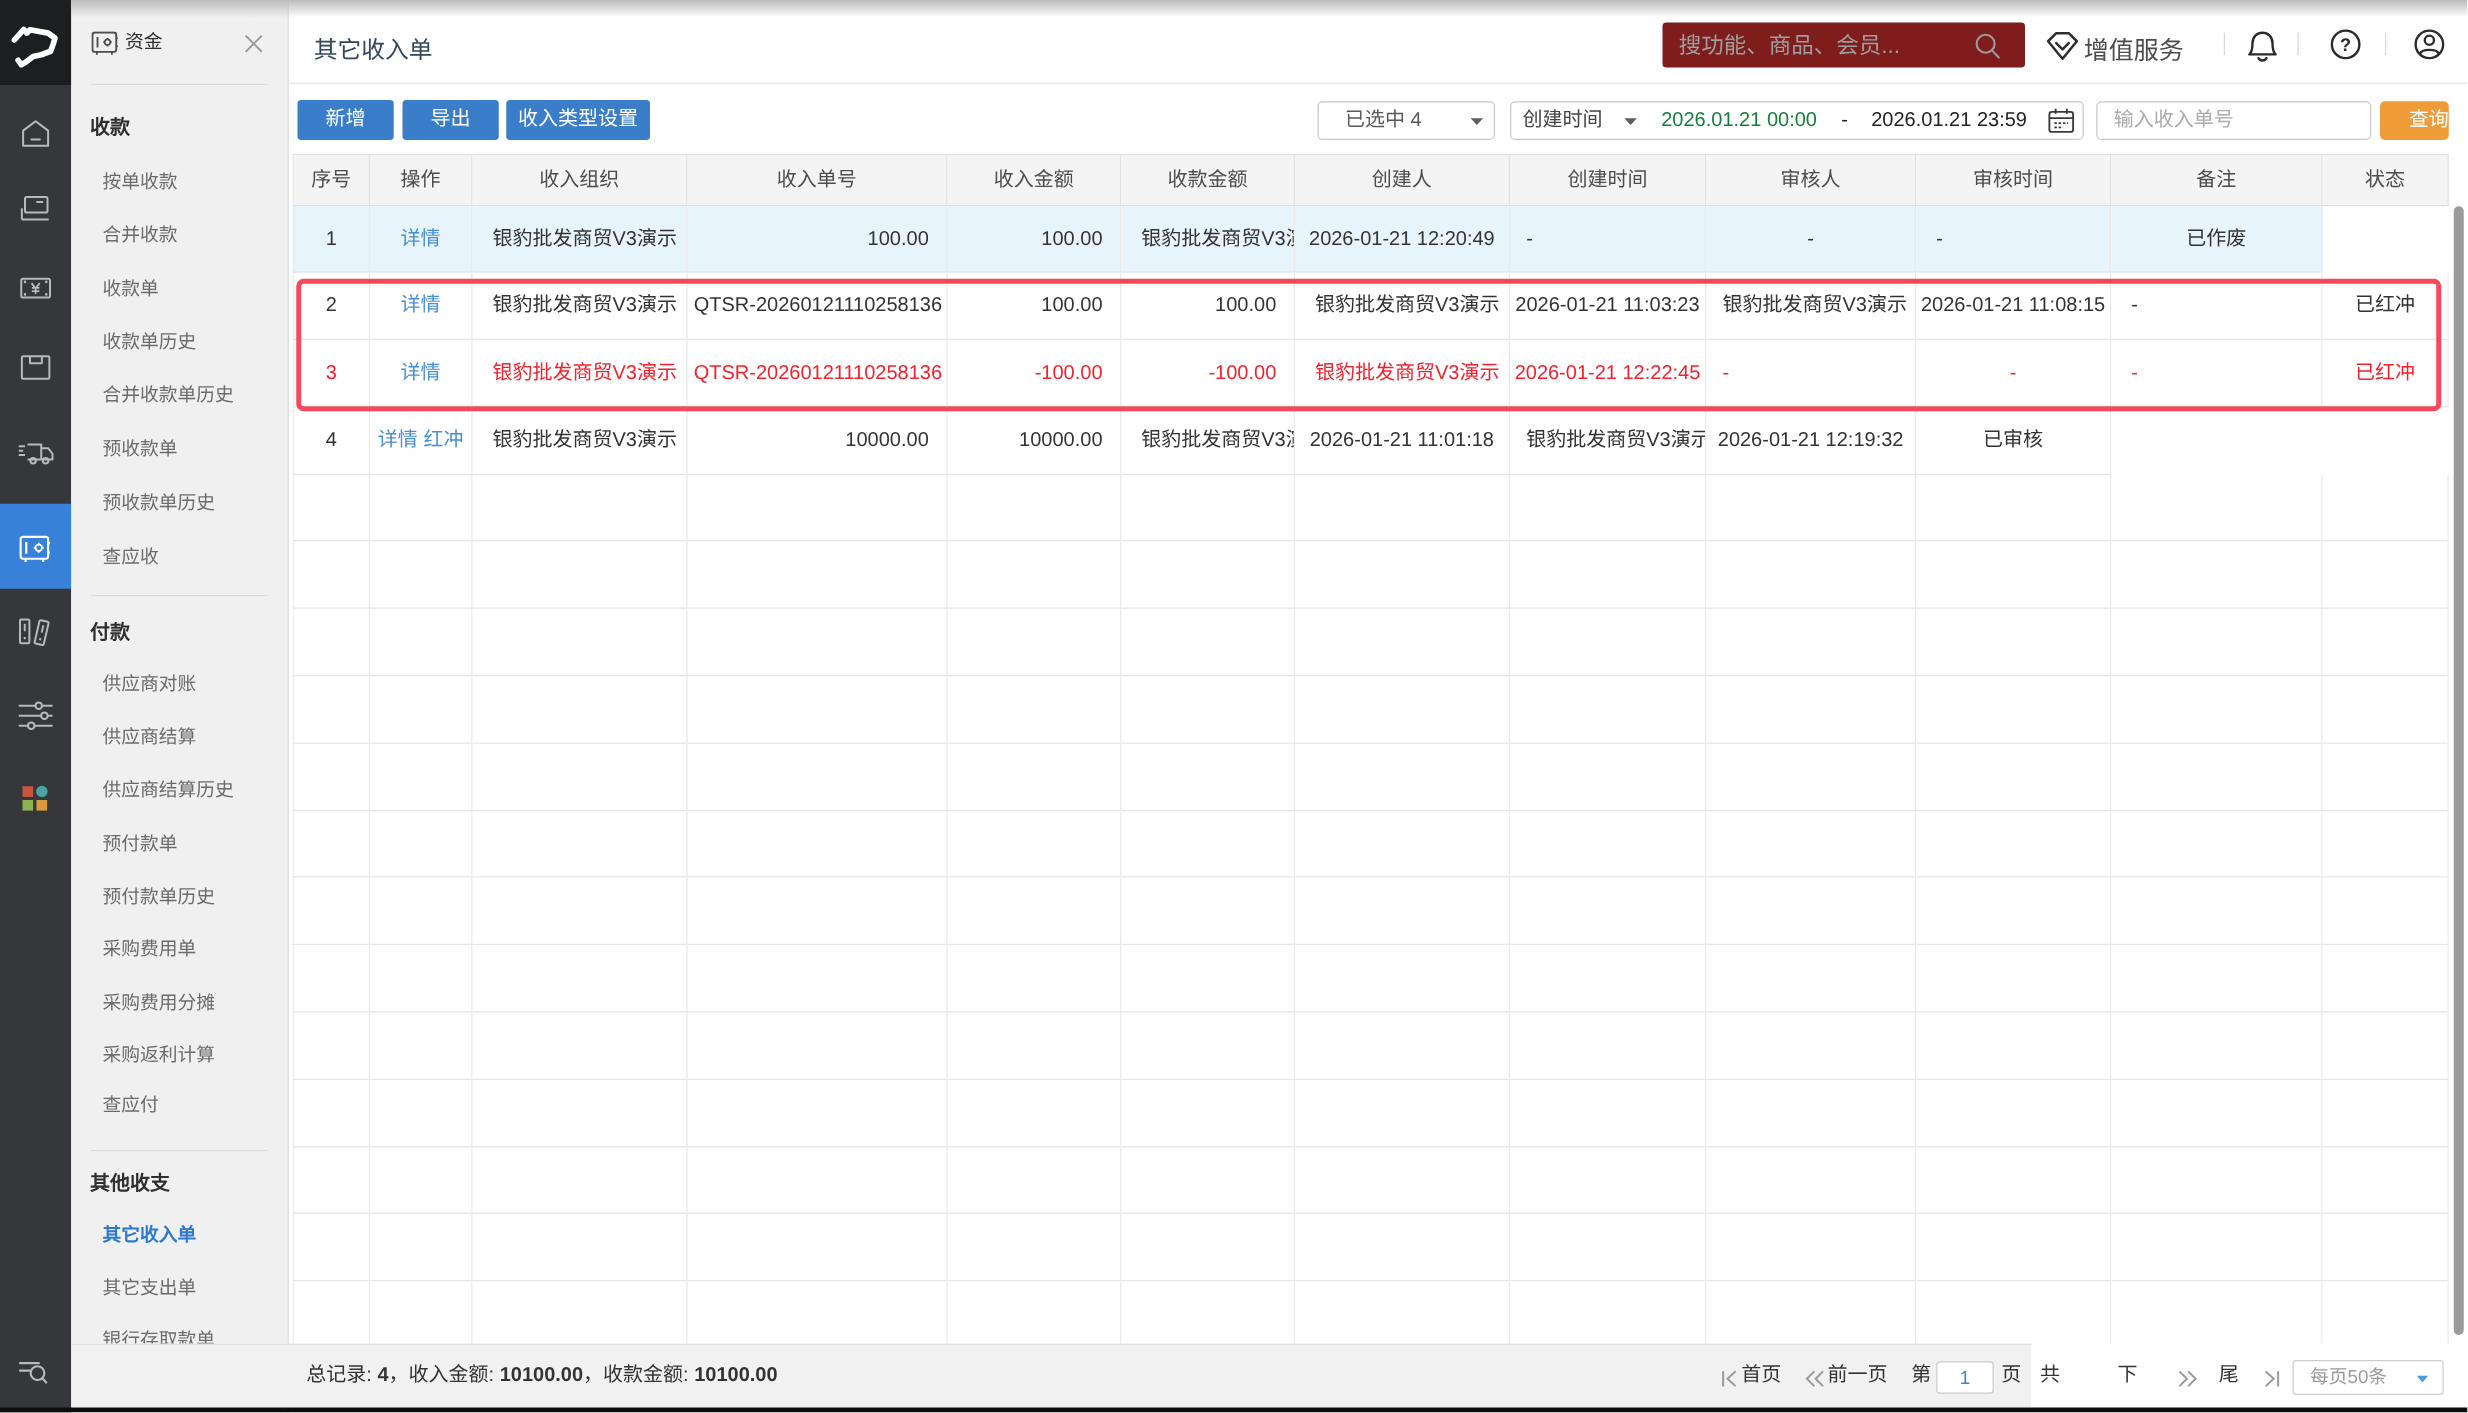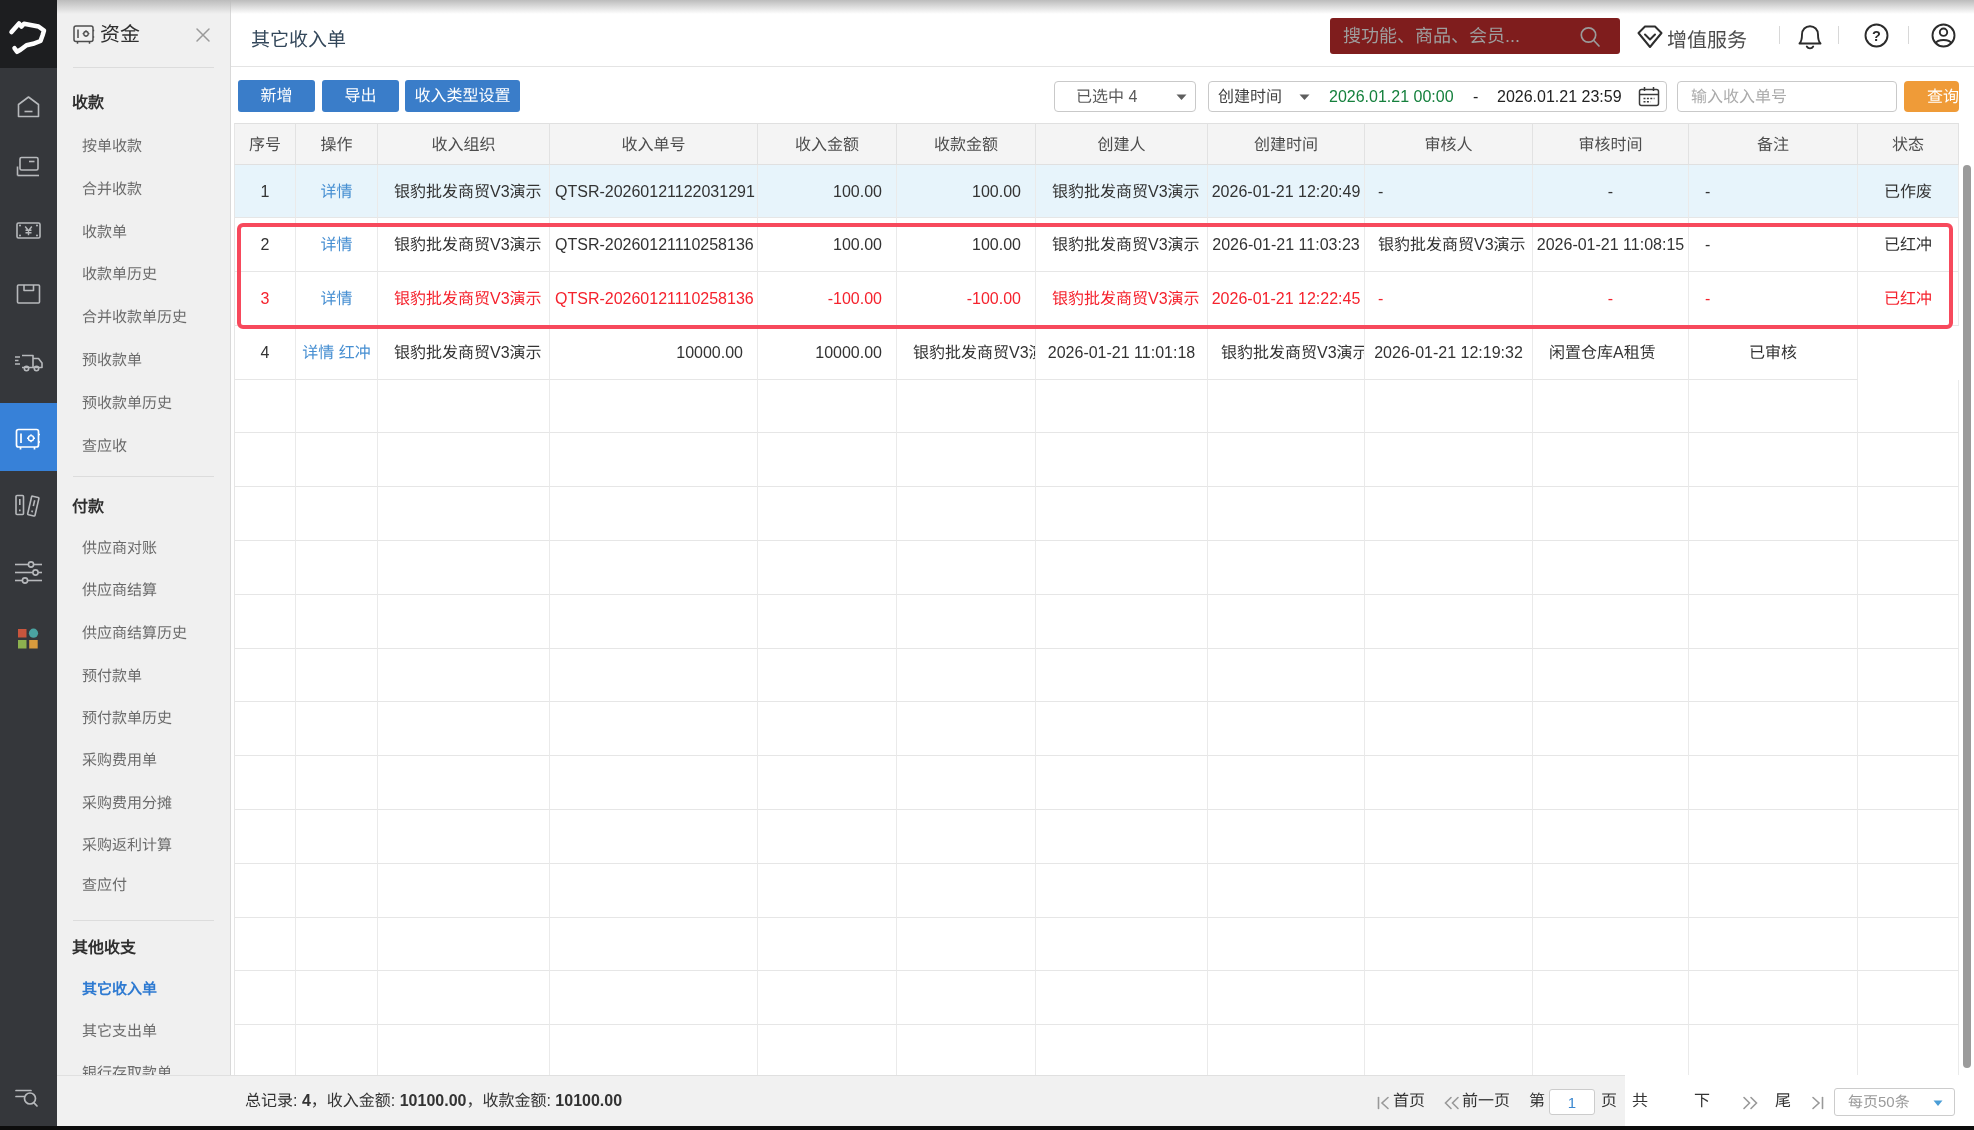--- a/index.html
+++ b/index.html
@@ -167,21 +167,21 @@
   <svg style="position:absolute; left:16px; top:25px;" width="22" height="21" viewBox="0 0 22 21" fill="none">
     <g stroke="#4d4d4d" stroke-width="1.5" stroke-linejoin="round">
       <rect x="1" y="1" width="19" height="15.5" rx="2"></rect>
       <path d="M4.5 16.5 v2.2 M16.5 16.5 v2.2"></path>
       <path d="M5 4.5 v8.5"></path>
       <circle cx="13" cy="8.7" r="2.2" stroke-width="1.3"></circle>
       <path d="M13 5.3 v1.2 M13 10.9 v1.2 M9.6 8.7 h1.2 M15.2 8.7 h1.2" stroke-width="1.3"></path>
       <path d="M20 5.5 h1.2 M20 12 h1.2"></path>
     </g>
   </svg>
-  <div class="mtitle" style="left:43px; top:24px; font-size:20px; font-weight:400;">资金</div>
+  <div class="mtitle" style="left:43px; top:24px; font-size:15px; font-weight:400;">资金</div>
   <svg style="position:absolute; left:138px; top:27px;" width="16" height="16" viewBox="0 0 16 16">
     <path d="M2 2 L14 14 M14 2 L2 14" stroke="#9a9a9a" stroke-width="1.5" stroke-linecap="round"></path>
   </svg>
   <div class="sep" style="top:67px;"></div>
   <div class="mtitle" style="top:93px;">收款</div>
   <div class="mitem" style="top:136px;">按单收款</div>
   <div class="mitem" style="top:179px;">合并收款</div>
   <div class="mitem" style="top:222px;">收款单</div>
   <div class="mitem" style="top:264px;">收款单历史</div>
   <div class="mitem" style="top:307px;">合并收款单历史</div>
@@ -290,21 +290,20 @@
       <div>创建时间</div>
       <div>审核人</div>
       <div>审核时间</div>
       <div>备注</div>
       <div>状态</div>
   </div>
   <div class="trow drow sel">
     <div class="c">1</div>
       <div class="c lnk">详情</div>
       <div class="l16">银豹批发商贸V3演示</div>
-    <div class="l5">QTSR-20260121122031291</div>
       <div class="r14">100.00</div>
       <div class="r14">100.00</div>
     <div class="l16">银豹批发商贸V3演示</div>
       <div class="c">2026-01-21 12:20:49</div>
       <div class="l13">-</div>
     <div class="c">-</div>
       <div class="l16">-</div>
       <div class="c">已作废</div>
   </div>
   <div class="trow drow">
@@ -338,21 +337,20 @@
   <div class="trow drow">
     <div class="c">4</div>
       <div class="c"><span class="lnk">详情</span>&nbsp;<span class="lnk">红冲</span></div>
       <div class="l16">银豹批发商贸V3演示</div>
       <div class="r14">10000.00</div>
       <div class="r14">10000.00</div>
     <div class="l16">银豹批发商贸V3演示</div>
       <div class="c">2026-01-21 11:01:18</div>
       <div class="l13">银豹批发商贸V3演示</div>
     <div class="c">2026-01-21 12:19:32</div>
-      <div class="l16">闲置仓库A租赁</div>
       <div class="c">已审核</div>
   </div>
   <div class="trow erow">
       <div></div>
       <div></div>
       <div></div>
       <div></div>
       <div></div>
       <div></div>
       <div></div>

